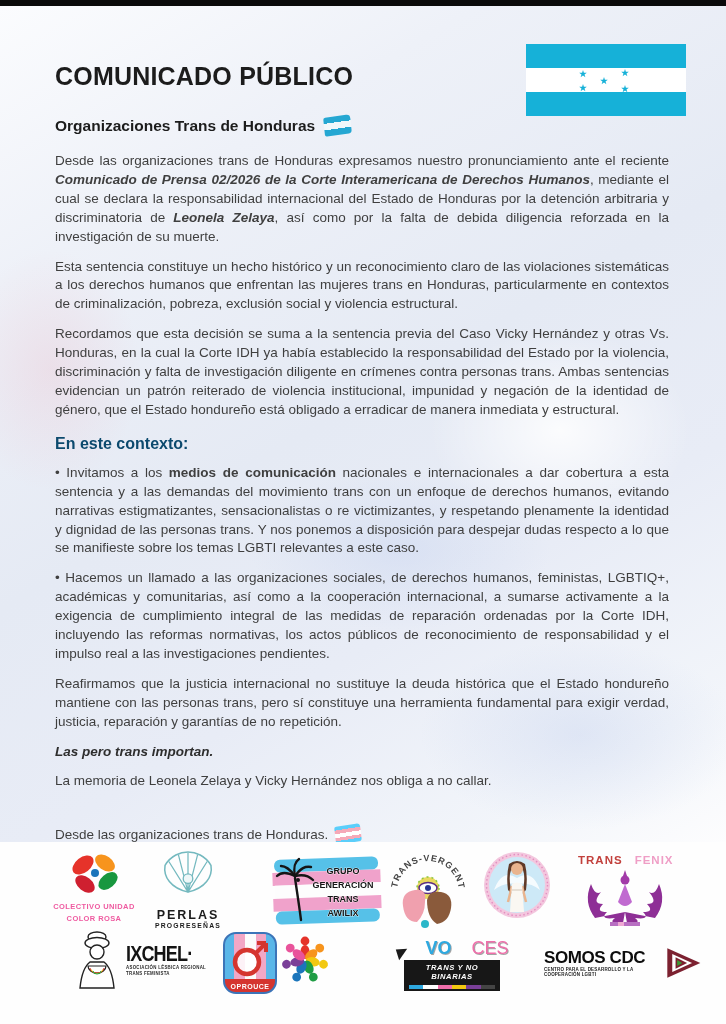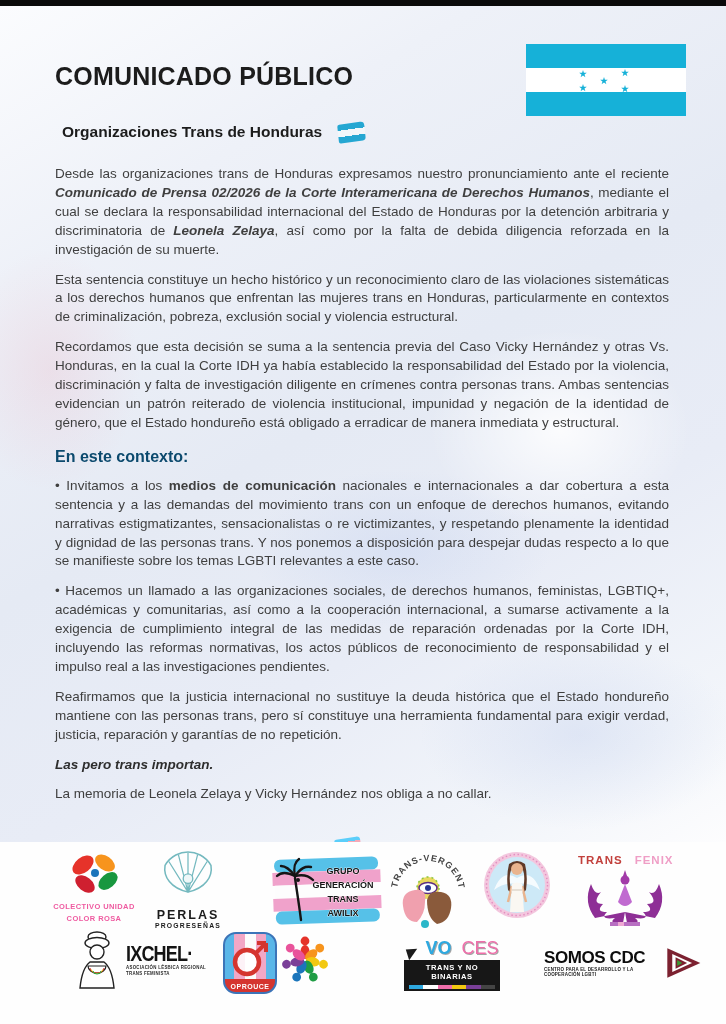--- a/index.html
+++ b/index.html
@@ -10,21 +10,21 @@
         background:linear-gradient(150deg,#fbfcfe 0%,#eef1f8 22%,#e5eaf4 48%,#e8ecf6 68%,#f2f5fa 88%,#fdfdfe 100%);}
   .tint{position:absolute;border-radius:50%;pointer-events:none;}
   .tint.pink{left:-40px;top:250px;width:180px;height:240px;background:radial-gradient(closest-side,rgba(236,170,185,0.22),transparent);}
   .tint.star{left:430px;top:330px;width:260px;height:200px;background:radial-gradient(closest-side,rgba(255,255,255,0.85),transparent);}
   .tint.blue1{left:250px;top:470px;width:300px;height:160px;background:radial-gradient(closest-side,rgba(190,205,238,0.35),transparent);}
   .tint.blue2{left:420px;top:640px;width:320px;height:190px;background:radial-gradient(closest-side,rgba(182,198,234,0.30),transparent);}
 
   .content{position:relative;padding:0 57px 0 55px;}
   h1.title{margin:62px 0 0 0;font-size:25px;letter-spacing:0.2px;color:#1c1c1c;font-weight:800;}
   .subtitle-row{margin-top:25px;display:flex;align-items:center;}
-  h2.subtitle{margin:7px;font-size:15.5px;color:#1c1c1c;font-weight:800;}
+  h2.subtitle{margin:0;font-size:15.5px;color:#1c1c1c;font-weight:800;}
   .hn-emoji{display:inline-block;width:27px;height:19px;margin-left:9px;border-radius:2px 4px 3px 2px;
         transform:rotate(-6deg) skewY(-2deg);
         background:linear-gradient(180deg,#25a7d2 0 32%,#f2f7fa 32% 66%,#25a7d2 66% 100%);}
   .doc-body{margin-top:17px;width:614px;}
   .doc-body p{margin:11px 0 0 0;font-size:13.5px;line-height:18.9px;text-align:justify;color:#3f3f3f;}
   .doc-body p:first-child{margin-top:0;}
   h3.context{margin:15px 0 0 0;font-size:16px;color:#0c4a6e;font-weight:800;}
   .seg-b{font-weight:bold;}
   .seg-bi{font-weight:bold;font-style:italic;}
   p.lv{font-weight:bold;font-style:italic;color:#2e2e2e;}
@@ -50,25 +50,25 @@
   .l-transfenix{left:578px;top:12px;width:94px;}
   .l-transfenix .tf-name{font-size:11.5px;font-weight:900;letter-spacing:1px;}
   .l-transfenix .tf-a{color:#c2403c;}
   .l-transfenix .tf-b{color:#ef9ec6;padding-left:12px;}
   .l-ixchel{left:50px;top:88px;width:160px;display:flex;align-items:center;text-align:left;justify-content:flex-end;}
   .ix-name{font-size:22px;font-weight:900;color:#141414;transform:scaleX(0.82);transform-origin:left;letter-spacing:-1px;line-height:22px;}
   .ix-sub{font-size:4.6px;font-weight:700;color:#2a2a2a;letter-spacing:0.3px;line-height:6px;transform:scaleX(0.95);transform-origin:left;}
   .l-oprouce{left:222px;top:90px;width:56px;}
   .l-rainbow{left:278px;top:90px;width:54px;}
   .l-voces{left:404px;top:96px;width:96px;}
-  .voces-top{display:flex;align-items:flex-end;justify-content:center;gap:10px;}
+  .voces-top{display:flex;align-items:flex-end;justify-content:center;gap:20px;}
   .voces-tri{width:0;height:0;border-top:7px solid transparent;border-bottom:7px solid transparent;border-right:9px solid #1b1b1b;transform:rotate(35deg);margin-right:1px;}
   .voces-a{font-size:18px;font-weight:900;color:#2ea9e0;text-shadow:1px 1px 0 rgba(0,0,0,0.35);}
   .voces-b{font-size:18px;font-weight:400;color:#f06eaa;text-shadow:1px 1px 0 rgba(0,0,0,0.35);}
-  .voces-banner{background:#171717;color:#fff;font-size:7.6px;font-weight:800;letter-spacing:0.6px;padding:3px 2px;margin-top:1px;}
+  .voces-banner{background:#171717;color:#fff;font-size:7.6px;font-weight:800;letter-spacing:0.6px;padding:3px 2px;margin-top:1px;font-style:italic;}
   .voces-stripe{background:#171717;padding:1px 5px 2px 5px;display:flex;height:4px;}
   .voces-stripe span{flex:1;}
   .l-somoscdc{left:544px;top:100px;width:158px;display:flex;align-items:center;text-align:left;}
   .cdc-name{font-size:17px;font-weight:900;color:#0c0c0c;letter-spacing:-0.4px;line-height:17px;}
   .cdc-sub{font-size:4.5px;font-weight:700;color:#222;letter-spacing:0.2px;margin-top:1px;}
 </style>
 </head>
 <body>
 
 <div class="page">

